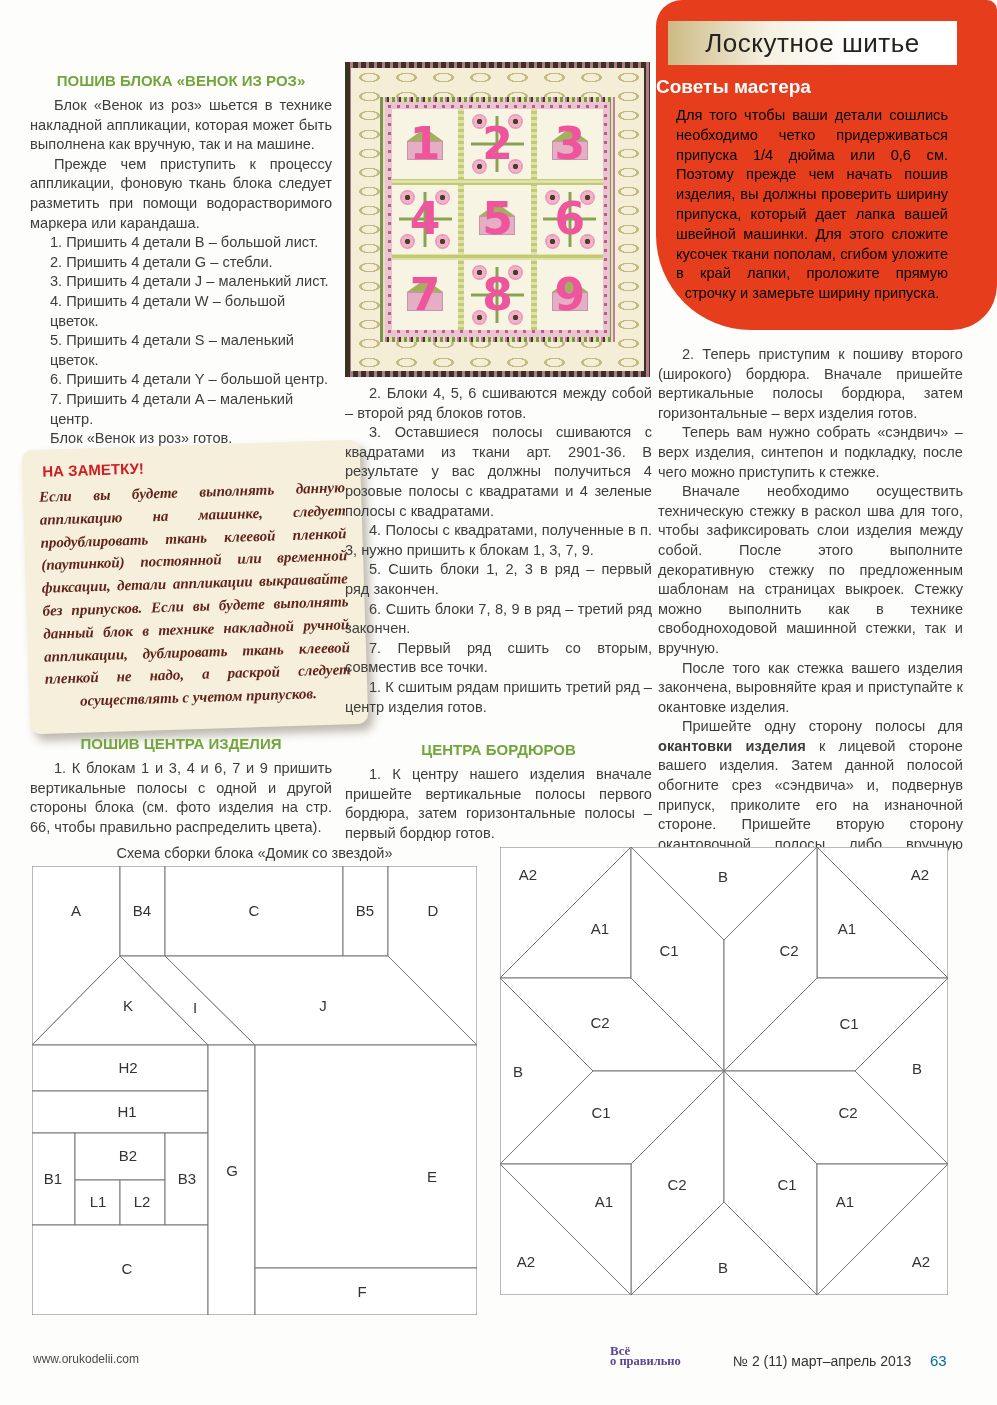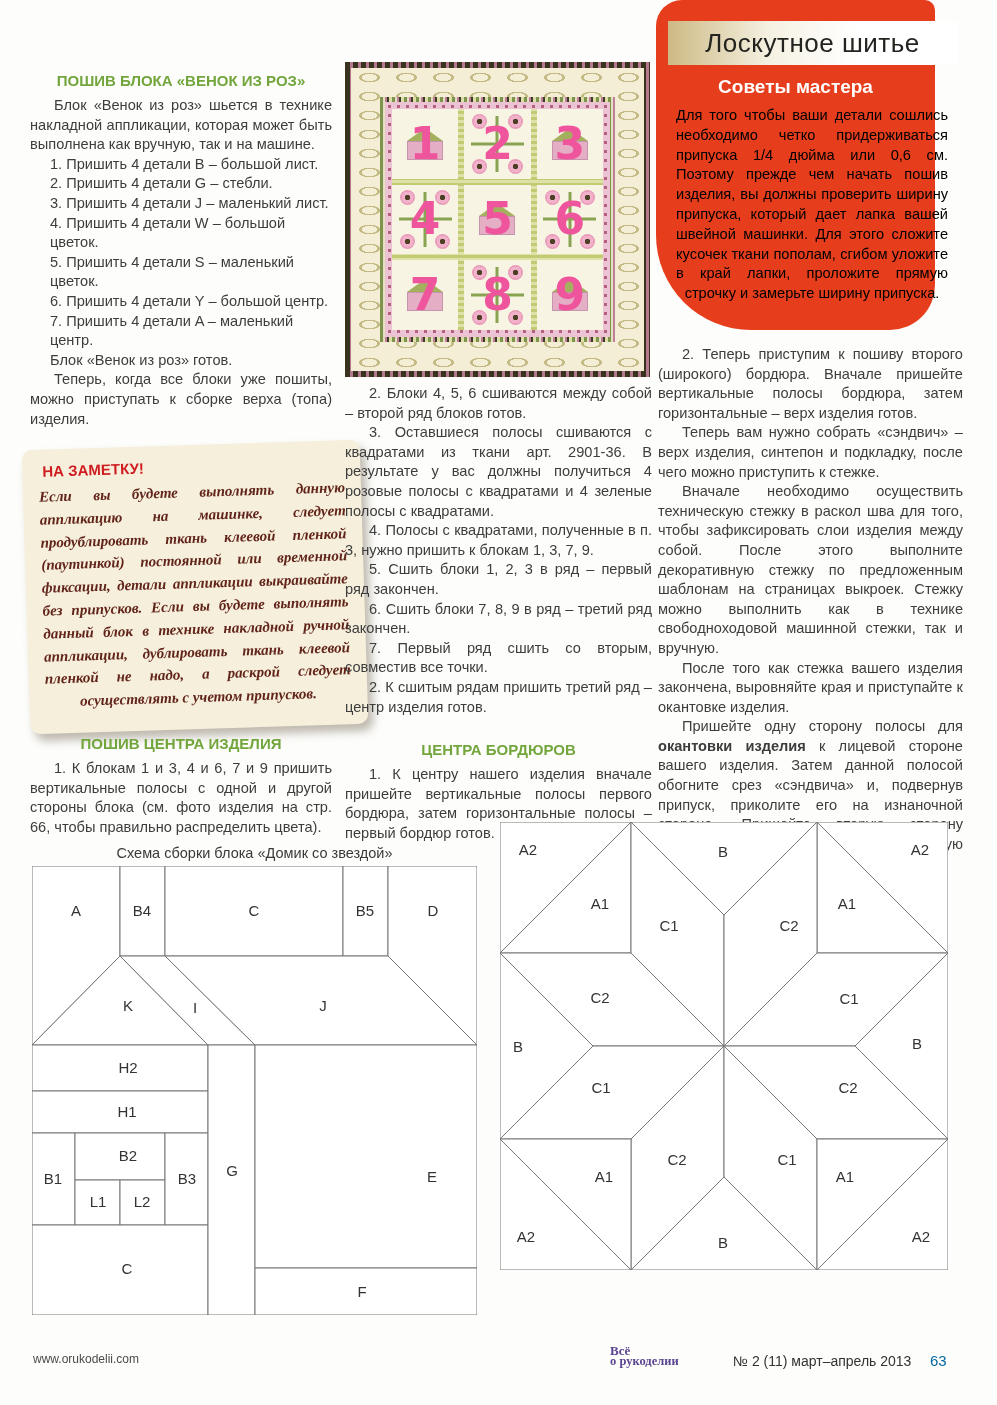--- a/index.html
+++ b/index.html
@@ -39,27 +39,27 @@
   .q-num{position:relative;z-index:2;font-family:"DejaVu Sans","Liberation Sans",sans-serif;
         font-size:44px;font-weight:bold;color:#ef559c;line-height:1;}
   .m-house{position:absolute;left:50%;top:50%;transform:translate(-50%,-50%);width:36px;}
   .m-house .mr{width:0;height:0;margin:0 auto;border-left:18px solid transparent;border-right:18px solid transparent;border-bottom:13px solid #a3b05e;}
   .m-house .mb{height:17px;background:#e4aec4;border:1px solid #c793ad;}
   .m-fl{position:absolute;width:15px;height:15px;border-radius:50%;
         background:radial-gradient(circle at 50% 50%,#4c3f23 0 2.5px,#f2b1ca 3px 6px,#e89ab8 6px 7.5px);}
   .m-sv{position:absolute;left:50%;top:10%;bottom:10%;width:3px;background:#8aa352;transform:translateX(-50%);}
   .m-sh{position:absolute;top:50%;left:10%;right:10%;height:3px;background:#8aa352;transform:translateY(-50%);}
   
-  .tips{position:absolute;left:656px;top:0;width:279px;height:330px;background:#e63e1c;
-        border-radius:26px 10px 45px 95px;}
+  .tips{position:absolute;left:656px;top:0;width:304px;height:330px;background:#e63e1c;
+        border-radius:26px 10px 45px 95px;padding-left:37px;}
   .tips-tab{position:absolute;left:12px;top:21px;width:289px;height:44px;
         background:linear-gradient(90deg,#cdb984 0%,#f5f1e2 35%,#ffffff 65%);
         display:flex;align-items:center;justify-content:center;}
   .tips-tab span{font-size:26px;color:#23231f;letter-spacing:.5px;}
-  .tips-head{position:absolute;left:0;top:76px;width:100%;text-align:center;
+  .tips-head{position:absolute;left:0;top:76px;width:100%;
         font-size:19px;font-weight:bold;color:#ffffff;}
   .tips-body{position:absolute;left:20px;top:106px;width:272px;color:#000000;
         font-size:14.6px;line-height:19.8px;text-align:justify;text-align-last:center;}
   
   .diag-title{position:absolute;font-size:14.5px;color:#3a3a3a;text-align:center;}
   .diag svg{display:block;}
   .diag polygon{fill:#ffffff;stroke:#777;stroke-width:1;}
   .diag text{fill:#333;font-size:15px;font-family:"Liberation Sans",sans-serif;}
   
   .foot{position:absolute;font-size:12px;color:#4a4a4a;}
@@ -71,20 +71,21 @@
   .bold{font-weight:bold;}
 </style>
 </head>
 <body>
 
 <div class="page">
 
   <div class="abs" style="left:30px;top:64px;width:302px;">
     <h1 class="g-head">ПОШИВ БЛОКА «ВЕНОК ИЗ РОЗ»</h1>
     <p class="body-text just ind">Блок «Венок из роз» шьется в технике накладной аппликации, которая может быть выполнена как вручную, так и на машине.</p>
+    <p class="body-text just ind">Прежде чем приступить к процессу аппликации, фоновую ткань блока следует разметить при помощи водорастворимого маркера или карандаша.</p>
     <div id="wreath-list">
         <div class="list-item">1. Пришить 4 детали B – большой лист.</div>
         <div class="list-item">2. Пришить 4 детали G – стебли.</div>
         <div class="list-item">3. Пришить 4 детали J – маленький лист.</div>
         <div class="list-item">4. Пришить 4 детали W – большой цветок.</div>
         <div class="list-item">5. Пришить 4 детали S – маленький цветок.</div>
         <div class="list-item">6. Пришить 4 детали Y – большой центр.</div>
         <div class="list-item">7. Пришить 4 детали A – маленький центр.</div>
       </div>
     <p class="body-text" style="padding-left:20px;">Блок «Венок из роз» готов.</p>
@@ -185,21 +186,21 @@
     </div>
   </div>
 
   <div class="abs" style="left:345px;top:384px;width:307px;" id="mid-steps">
       <p class="body-text just ind">2. Блоки 4, 5, 6 сшиваются между собой – второй ряд блоков готов.</p>
       <p class="body-text just ind">3. Оставшиеся полосы сшиваются с квадратами из ткани арт. 2901-36.  В результате у вас должны получиться 4 розовые полосы с квадратами и 4 зеленые полосы с квадратами.</p>
       <p class="body-text just ind">4. Полосы с квадратами, полученные в п. 3, нужно пришить к блокам 1, 3, 7, 9.</p>
       <p class="body-text just ind">5. Сшить блоки 1, 2, 3 в ряд – первый ряд закончен.</p>
       <p class="body-text just ind">6. Сшить блоки 7, 8, 9 в ряд – третий ряд закончен.</p>
       <p class="body-text just ind">7. Первый ряд сшить со вторым, совместив все точки.</p>
-      <p class="body-text just ind">2. К сшитым рядам пришить третий ряд – центр изделия готов.</p>
+      <p class="body-text just ind">1. К сшитым рядам пришить третий ряд – центр изделия готов.</p>
     </div>
   <div class="abs" style="left:345px;top:733px;width:307px;">
     <h2 class="g-head">ЦЕНТРА БОРДЮРОВ</h2>
     <p class="body-text just ind">1. К центру нашего изделия вначале пришейте вертикальные полосы первого бордюра, затем горизонтальные полосы – первый бордюр готов.</p>
   </div>
 
   <div class="tips">
     <div class="tips-tab">
       <span>Лоскутное шитье</span>
     </div>
@@ -254,21 +255,21 @@
         <polygon points="176,179 223,179 223,449 176,449"></polygon>
         <text x="200" y="310" text-anchor="middle">G</text>
         <polygon points="223,179 445,179 445,402 223,402"></polygon>
         <text x="400" y="316" text-anchor="middle">E</text>
         <polygon points="223,402 445,402 445,449 223,449"></polygon>
         <text x="330" y="431" text-anchor="middle">F</text>
       </svg>
     </div>
 
   <div class="diag-title" style="left:500px;top:848px;width:448px;">Схема сборки блока «Звезда»</div>
-  <div class="abs diag" style="left:500px;top:822px;" id="diag-star">
+  <div class="abs diag" style="left:500px;top:847px;" id="diag-star">
       <svg viewBox="0 0 448 448" width="448" height="448">
         <polygon points="0,0 131,0 0,131"></polygon>
         <text x="28" y="33" text-anchor="middle">A2</text>
         <polygon points="131,0 131,131 0,131"></polygon>
         <text x="100" y="87" text-anchor="middle">A1</text>
         <polygon points="131,0 317,0 224,93"></polygon>
         <text x="223" y="35" text-anchor="middle">B</text>
         <polygon points="317,0 448,0 448,131"></polygon>
         <text x="420" y="33" text-anchor="middle">A2</text>
         <polygon points="317,0 448,131 317,131"></polygon>
@@ -302,18 +303,18 @@
         <polygon points="317,448 317,317 448,317"></polygon>
         <text x="345" y="360" text-anchor="middle">A1</text>
         <polygon points="317,448 448,317 448,448"></polygon>
         <text x="421" y="420" text-anchor="middle">A2</text>
       </svg>
     </div>
 
   <div class="foot" style="left:33px;top:1352px;">www.orukodelii.com</div>
   <div class="logo">
     <div>Всё</div>
-    <div class="l2">о рукоделии</div>
+    <div class="l2">о правильно</div>
   </div>
   <div class="issue">№ 2 (11) март–апрель 2013</div>
   <div class="pageno">63</div>
 
 </div>
 
 </body></html>

